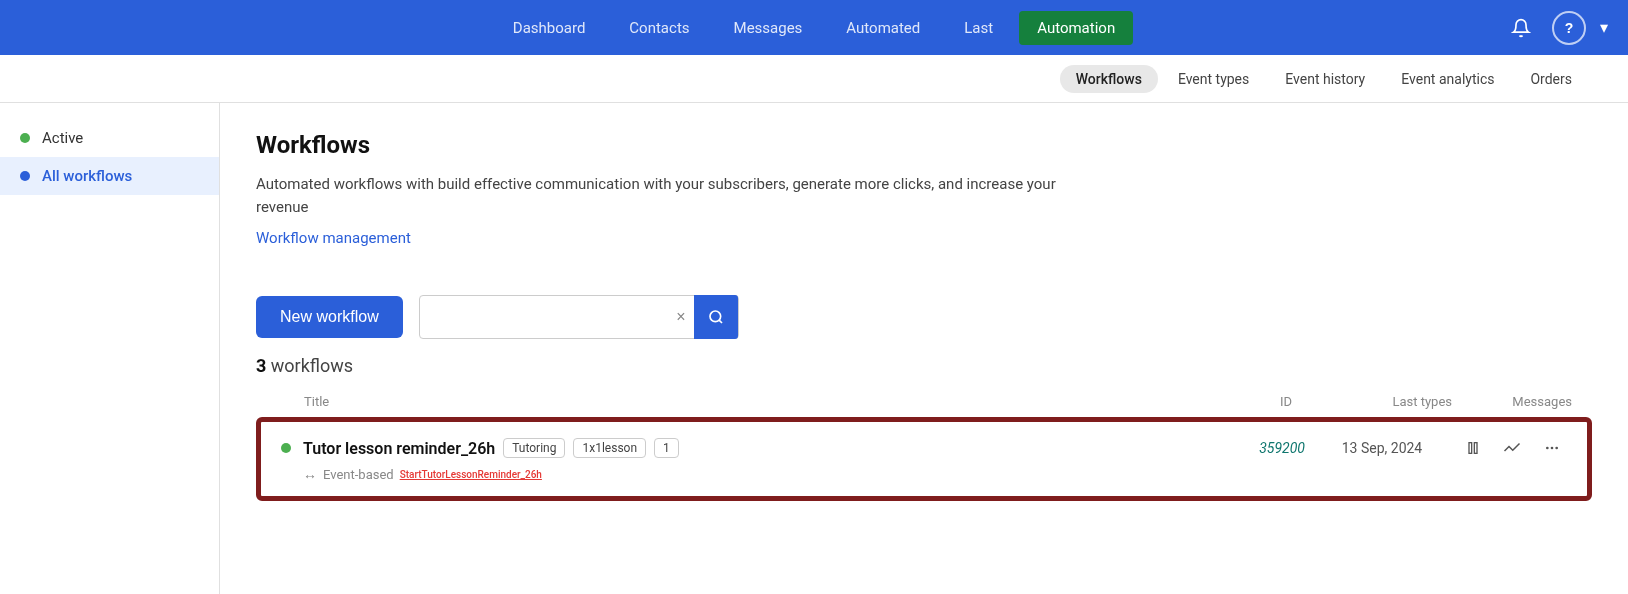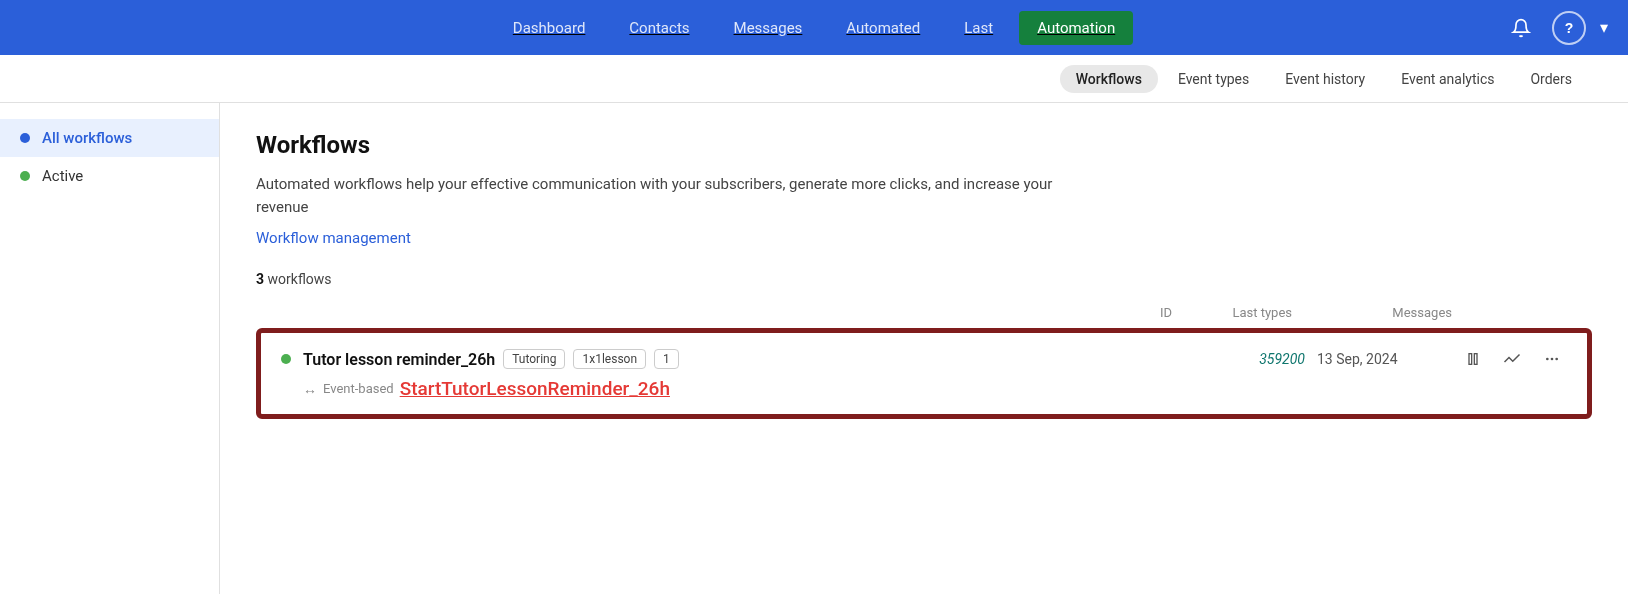--- a/index.html
+++ b/index.html
@@ -6,21 +6,20 @@
     body { font-family: -apple-system, BlinkMacSystemFont, 'Segoe UI', Roboto, sans-serif; background: #f5f5f5; min-height: 594px; }
 
     
     .top-nav {
       background: #2b5fd9;
       display: flex;
       align-items: center;
       height: 55px;
       padding: 0 24px;
       position: relative;
-      text-decoration: underline;
     }
     .top-nav-links {
       display: flex;
       align-items: center;
       gap: 8px;
       flex: 1;
       justify-content: center;
     }
     .nav-link {
       color: rgba(255,255,255,0.85);
@@ -205,21 +204,21 @@
       cursor: pointer;
       border-radius: 0 3px 3px 0;
       font-size: 16px;
       display: flex;
       align-items: center;
       justify-content: center;
     }
 
     
     .workflow-count {
-      font-size: 14px;
+      font-size: 18px;
       color: #444;
       margin-bottom: 14px;
     }
     .workflow-count strong { color: #111; font-weight: 700; }
 
     
     .table-header {
       display: grid;
       grid-template-columns: 1fr 120px 160px 120px;
       padding: 4px 20px 4px 48px;
@@ -265,21 +264,21 @@
       font-size: 14px;
       color: #0f766e;
       min-width: 80px;
       text-align: right;
       font-style: italic;
     }
     .workflow-date {
       font-size: 14px;
       color: #555;
       min-width: 130px;
-      text-align: left;
+      text-align: center;
     }
     .workflow-actions {
       display: flex;
       align-items: center;
       gap: 10px;
       min-width: 100px;
       justify-content: flex-end;
     }
     .action-btn {
       background: none;
@@ -297,21 +296,21 @@
       display: flex;
       align-items: center;
       gap: 6px;
       padding-left: 22px;
     }
     .event-label {
       font-size: 13px;
       color: #888;
     }
     .event-name {
-      font-size: 19px;
+      font-size: 10px;
       color: #e53935;
       font-weight: 500;
       text-decoration: underline;
     }
   </style>
 </head>
 <body>
 
 <nav class="top-nav">
   <div class="top-nav-links">
@@ -338,45 +337,59 @@
   <a class="sub-nav-item active">Workflows</a>
   <a class="sub-nav-item">Event types</a>
   <a class="sub-nav-item">Event history</a>
   <a class="sub-nav-item">Event analytics</a>
   <a class="sub-nav-item">Orders</a>
 </div>
 
 <div class="main-layout">
 
   <aside class="sidebar">
+    <div class="sidebar-item">
+      <span class="dot dot-green"></span>
+      <span>Active</span>
+    </div>
     <div class="sidebar-item active">
       <span class="dot dot-blue"></span>
       <span>All workflows</span>
     </div>
-    <div class="sidebar-item">
-      <span class="dot dot-green"></span>
-      <span>Active</span>
-    </div>
   </aside>
 
   <main class="content">
     <h1 class="page-title">Workflows</h1>
-    <p class="description">Automated workflows help your effective communication with your subscribers, generate more clicks, and increase your revenue</p>
+    <p class="description">Automated workflows with build effective communication with your subscribers, generate more clicks, and increase your revenue</p>
     <a class="workflow-management-link">Workflow management</a>
 
     
+    <div class="toolbar">
+      <button class="new-workflow-btn">New workflow</button>
+      <div class="search-container">
+        <input type="text" class="search-input" placeholder="" style="">
+        <button class="search-clear">×</button>
+        <button class="search-btn">
+          <svg width="16" height="16" viewBox="0 0 24 24" fill="none" stroke="white" stroke-width="2.5">
+            <circle cx="11" cy="11" r="8"></circle>
+            <path d="m21 21-4.35-4.35"></path>
+          </svg>
+        </button>
+      </div>
+    </div>
 
     
     <div class="workflow-count">
       <strong>3</strong>
       <span>workflows</span>
     </div>
 
     
     <div class="table-header">
+      <span>Title</span>
       <span style="text-align:right;">ID</span>
       <span style="text-align:right;">Last types</span>
       <span style="text-align:right;">Messages</span>
     </div>
 
     
     <div class="workflow-row">
       <div class="workflow-row-top">
         <span class="dot dot-green"></span>
         <div class="workflow-title">

